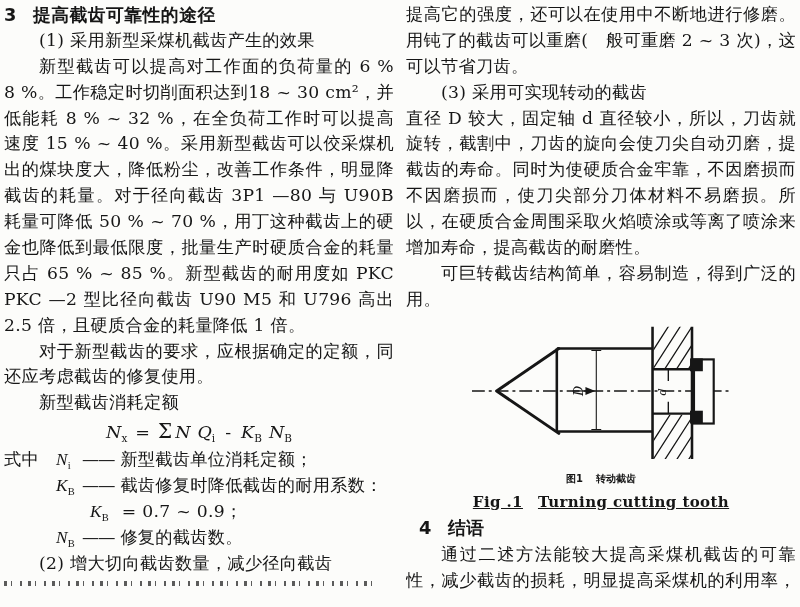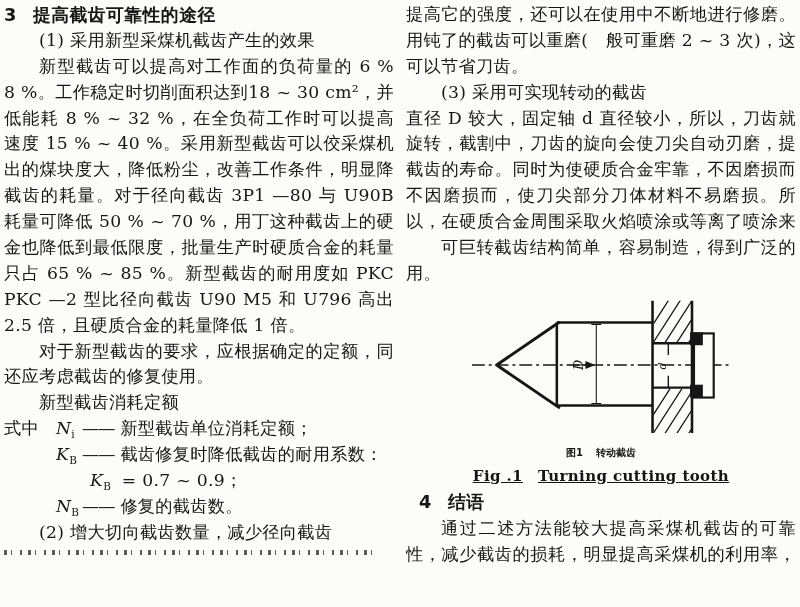--- a/index.html
+++ b/index.html
@@ -28,21 +28,21 @@
     white-space:nowrap;
   }
   .formula i{ font-family:"DejaVu Serif",serif; font-style:italic; }
   .formula sub, .def sub{ font-size:10.5px; vertical-align:-4px; letter-spacing:0;}
   .f-eq{ margin:0 8px; }
   .f-minus{ margin:0 10px; }
   .sigma{ font-size:20px; margin-right:3px; }
   .f-gap{ margin-left:7px; }
   
   .def .lead{ display:inline-block; width:52px; }
-  .def .var{ display:inline-block; min-width:26px; }
+  .def .var{ display:inline-block; min-width:26px;font-family:Liberation Serif, serif; }
   .def i{ font-style:italic; }
   .def .dash{ letter-spacing:-1px; margin-right:6px; }
   .def2{ padding-left:34px; }
   
   .fig-wrap{ height:148px; margin-top:2px; }
   .fig-wrap svg{ display:block; margin-left:62px; }
   .cap-cn{
     height:24px; line-height:24px; margin-top:4px; text-align:center;
     font-family:"DejaVu Sans","Liberation Sans",sans-serif; font-weight:700;
     font-size:10px;
@@ -82,20 +82,23 @@
     <div class="line jl">截齿的耗量。对于径向截齿 3P1 —80 与 U90B 相比</div>
     <div class="line jl">耗量可降低 50 % ~ 70 %，用丁这种截齿上的硬质合</div>
     <div class="line jl">金也降低到最低限度，批量生产时硬质合金的耗量</div>
     <div class="line jl">只占 65 % ~ 85 %。新型截齿的耐用度如 PKC —1 和</div>
     <div class="line jl">PKC —2 型比径向截齿 U90 M5 和 U796 高出 1.5 ~</div>
     <div class="line">2.5 倍，且硬质合金的耗量降低 1 倍。</div>
     <div class="line ind jl">对于新型截齿的要求，应根据确定的定额，同时</div>
     <div class="line">还应考虑截齿的修复使用。</div>
     <div class="line ind">新型截齿消耗定额</div>
 
+    <div class="formula">
+      <i>N</i><sub>x</sub><span class="f-eq">=</span><span class="sigma">Σ</span><i>N</i><i class="f-gap">Q</i><sub>i</sub><span class="f-minus">-</span><i>K</i><sub>B</sub><i class="f-gap">N</i><sub>B</sub>
+    </div>
 
     <div class="line def">
       <span class="lead">式中</span><span class="var"><i>N</i><sub>i</sub></span><span class="dash">——</span><span>新型截齿单位消耗定额；</span>
     </div>
     <div class="line def">
       <span class="lead"></span><span class="var"><i>K</i><sub>B</sub></span><span class="dash">——</span><span>截齿修复时降低截齿的耐用系数：</span>
     </div>
     <div class="line def def2">
       <span class="lead"></span><span class="var"><i>K</i><sub>B</sub></span><span> = 0.7 ~ 0.9；</span>
     </div>
@@ -110,20 +113,21 @@
   <div class="col">
     <div class="line jl">提高它的强度，还可以在使用中不断地进行修磨。</div>
     <div class="line jl">用钝了的截齿可以重磨(　般可重磨 2 ~ 3 次)，这样</div>
     <div class="line">可以节省刀齿。</div>
     <div class="line ind">(3) 采用可实现转动的截齿</div>
     <div class="line jl">直径 D 较大，固定轴 d 直径较小，所以，刀齿就容易</div>
     <div class="line jl">旋转，截割中，刀齿的旋向会使刀尖自动刃磨，提高</div>
     <div class="line jl">截齿的寿命。同时为使硬质合金牢靠，不因磨损而</div>
     <div class="line jl">不因磨损而，使刀尖部分刀体材料不易磨损。所</div>
     <div class="line jl">以，在硬质合金周围采取火焰喷涂或等离了喷涂来</div>
+    <div class="line">增加寿命，提高截齿的耐磨性。</div>
     <div class="line ind jl">可巨转截齿结构简单，容易制造，得到广泛的应</div>
     <div class="line">用。</div>
 
     <div class="fig-wrap">
       <svg width="300" height="148" viewBox="0 0 300 150">
         <defs>
           <clipPath id="hatchTop">
               <rect x="186" y="12" width="38" height="42"></rect>
             </clipPath>
           <clipPath id="hatchBot">

